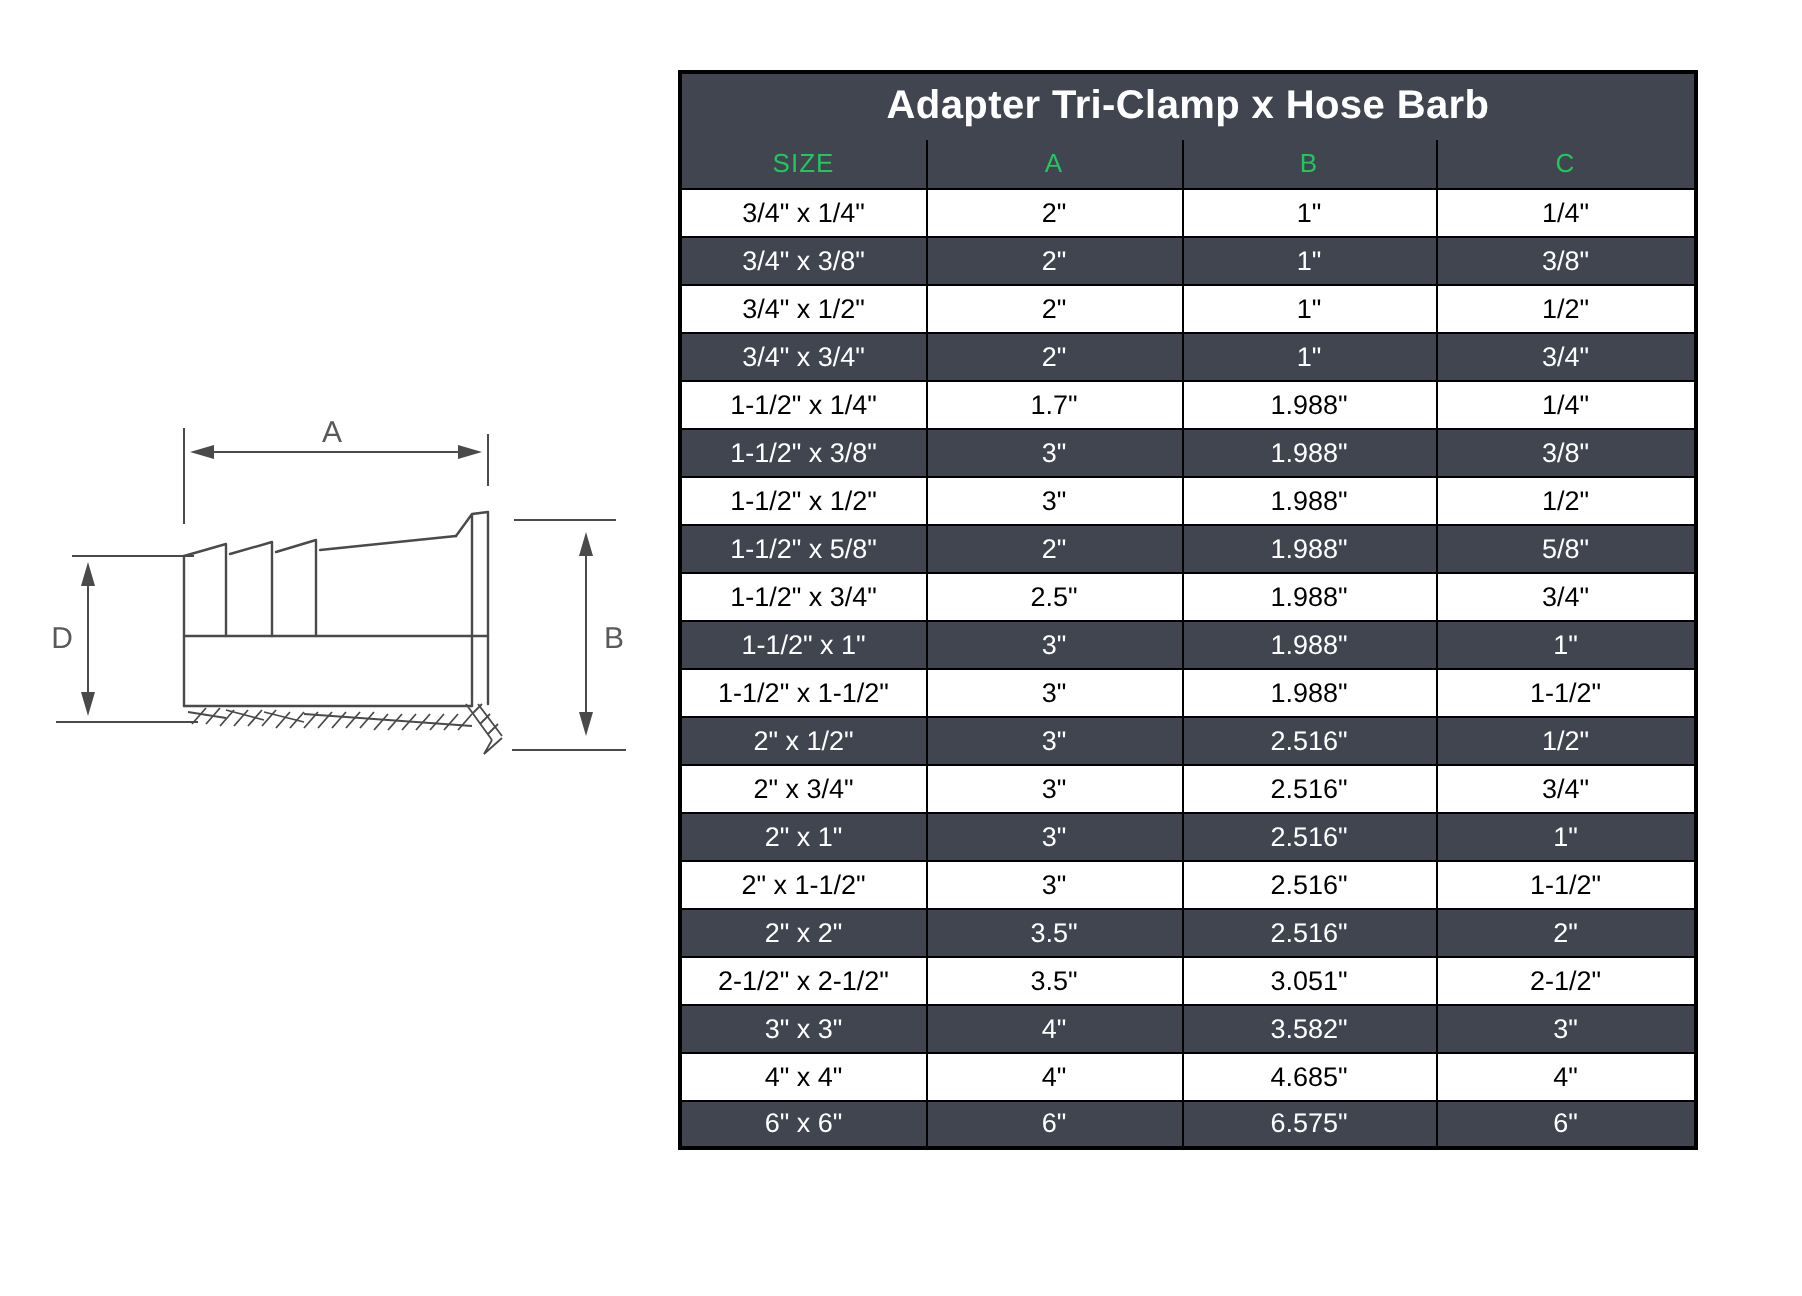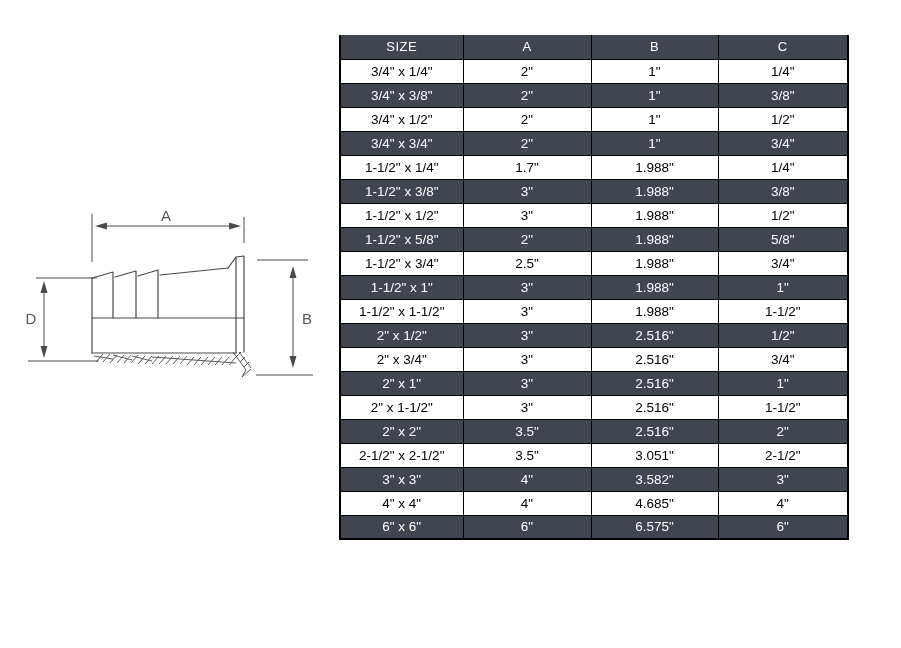--- a/index.html
+++ b/index.html
@@ -25,21 +25,21 @@
     border:1px solid var(--border);
     text-align:center;vertical-align:middle;padding:0;
     overflow:hidden;white-space:nowrap;
   }
   tr.title-row th{
     height:34px;background:var(--dark-bg);color:#ffffff;
     font-size:20px;font-weight:bold;border-bottom-style:hidden;
     letter-spacing:0.2px;
   }
   tr.header-row th{
-    height:24px;background:var(--dark-bg);color:#ffffff;
+    height:24px;background:var(--dark-bg);color:#22c55e;
     font-size:13px;font-weight:normal;border-top-style:hidden;
     letter-spacing:0.5px;
   }
   tbody td{height:24px;font-size:13.5px;color:#000000;background:#ffffff;}
   tbody tr.dark td{background:var(--dark-bg);color:#ffffff;}
 </style>
 </head>
 <body>
 
 <svg class="diagram-svg" width="340" height="648" viewBox="0 0 340 648">
@@ -99,20 +99,23 @@
 
 <div class="table-wrap">
   <table class="spec">
     <colgroup>
       <col style="width:123px">
         <col style="width:128px">
         <col style="width:127px">
         <col style="width:130px">
     </colgroup>
     <thead>
+      <tr class="title-row">
+        <th colspan="4">Adapter Tri-Clamp x Hose Barb</th>
+      </tr>
       <tr class="header-row">
         <th>SIZE</th>
         <th>A</th>
         <th>B</th>
         <th>C</th>
       </tr>
     </thead>
     <tbody>
 
         <tr>

